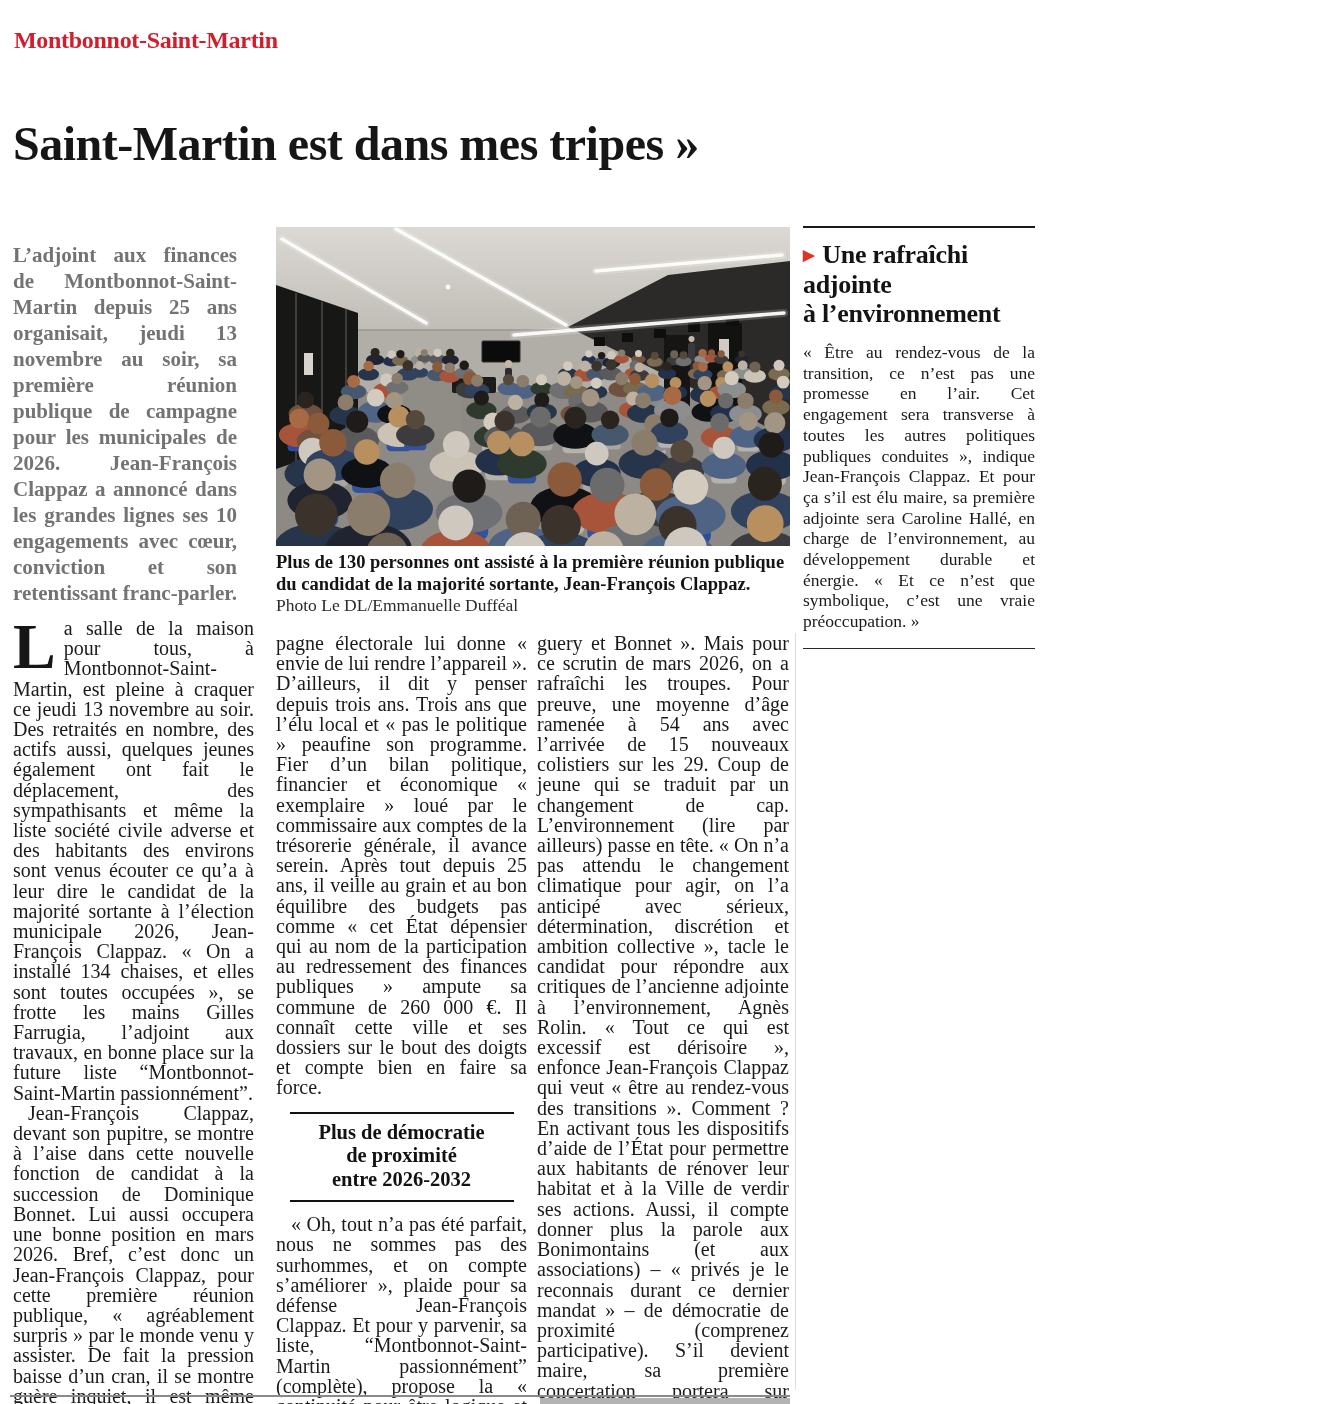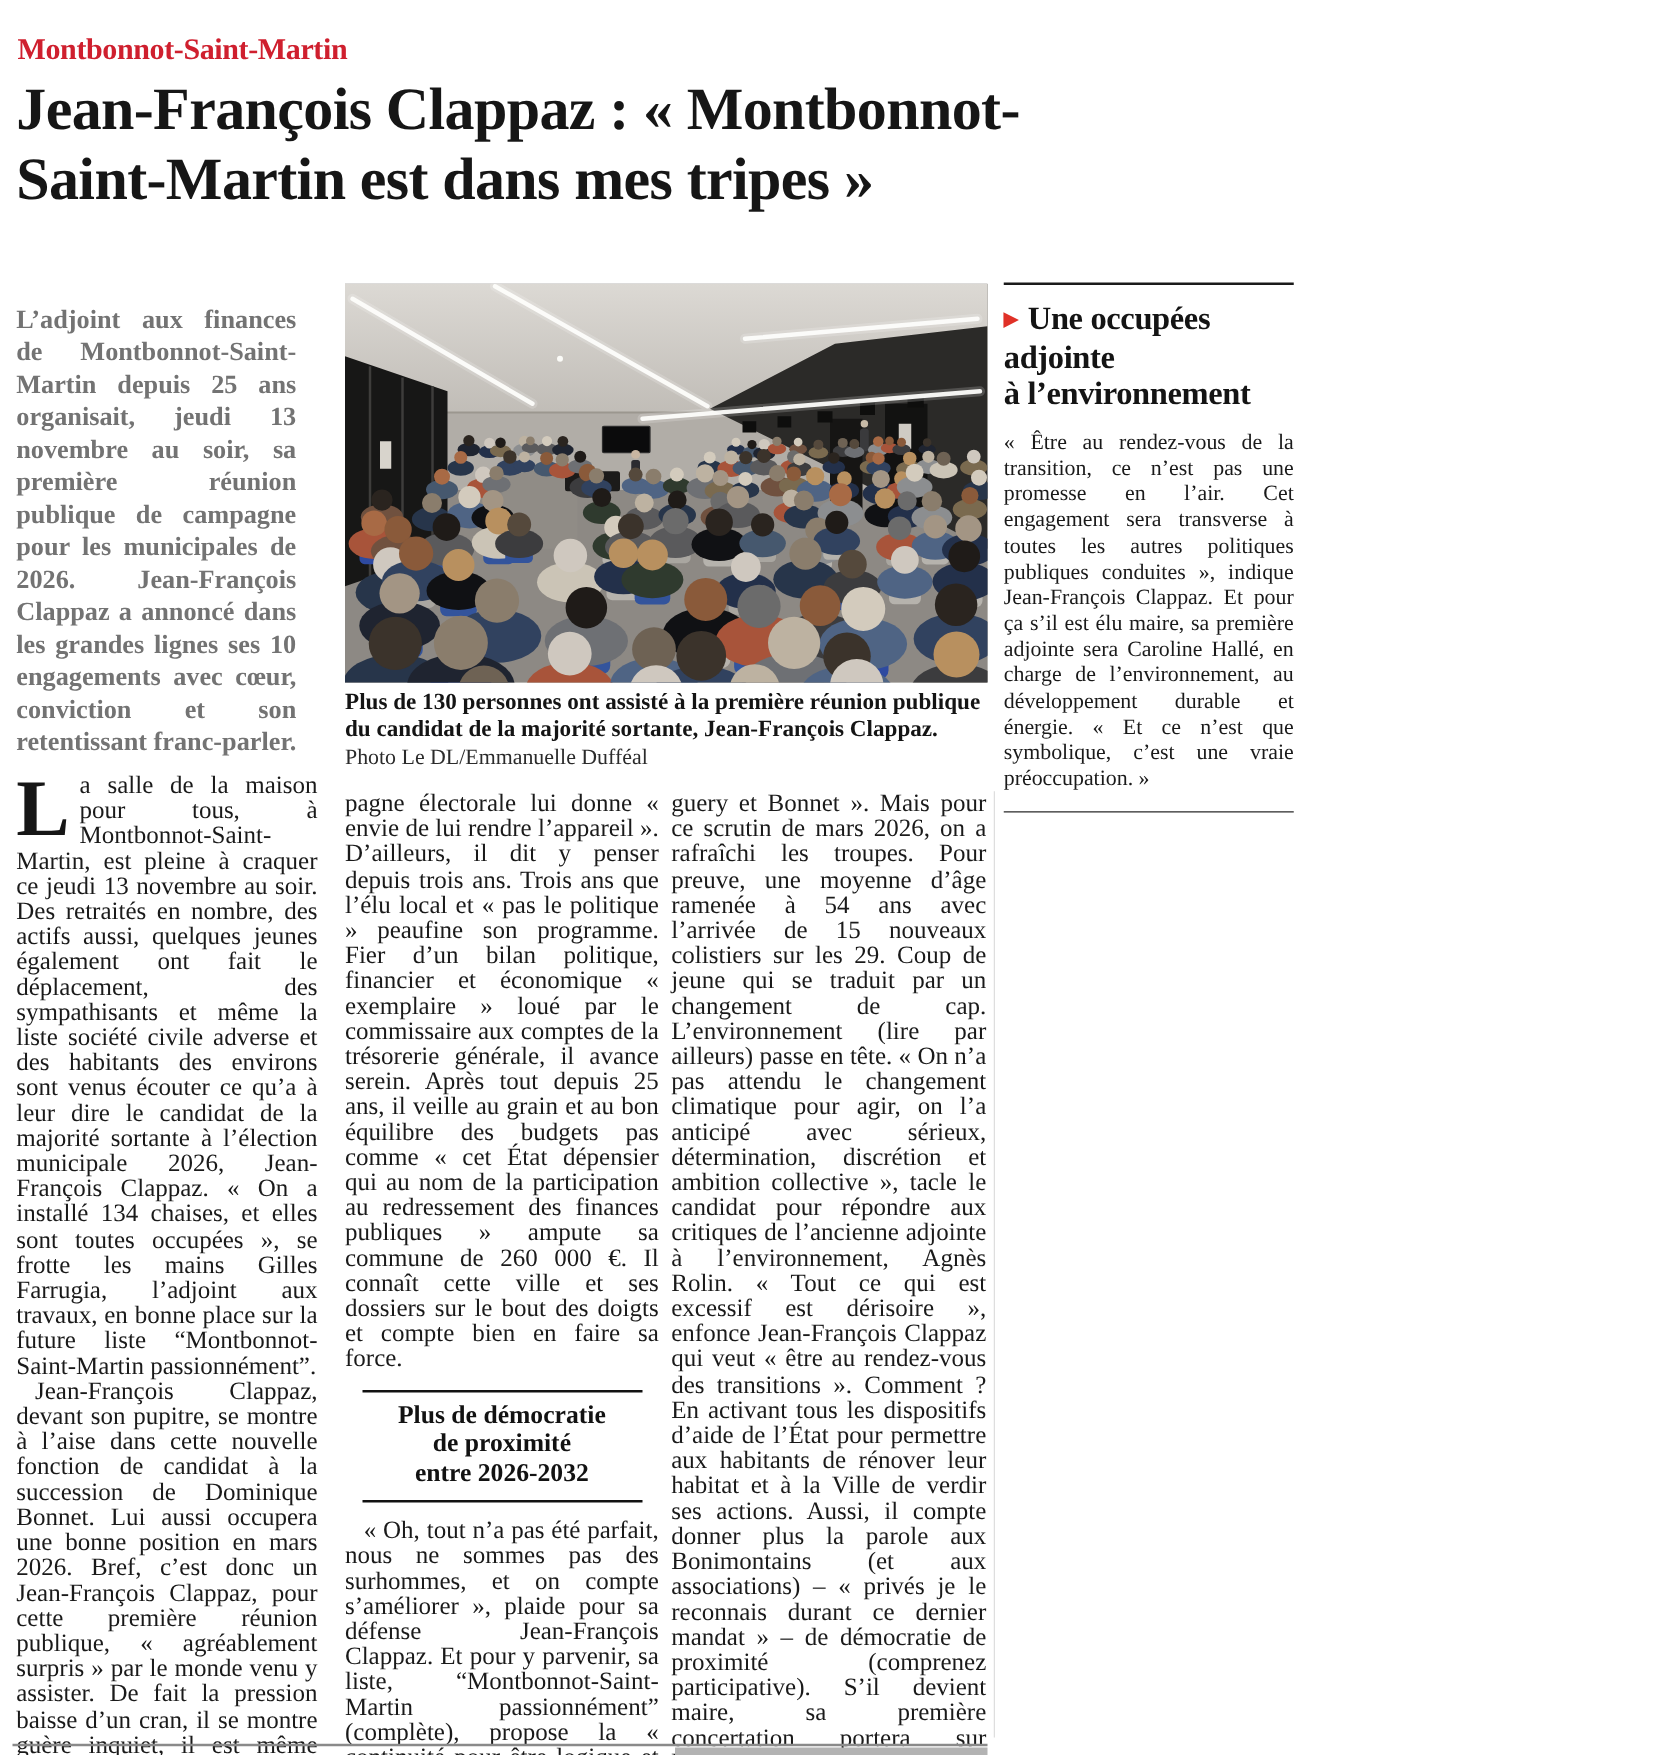--- a/index.html
+++ b/index.html
@@ -84,21 +84,21 @@
   .vsep { left:795px; top:633px; width:1px; height:757px; background:#dedede; }
 
   .bottomrule { left:10px; top:1395px; width:780px; height:2px; background:#8a8a8a; }
   .nextphoto  { left:540px; top:1398px; width:250px; height:6px; background:#b3b3b3; }
 </style>
 </head>
 <body>
 
 <div class="abs kicker">Montbonnot-Saint-Martin</div>
 <h1 class="abs headline">
-  <span>Jean-François Clappaz : « Montbonnot-</span><br>
+  <br>
   <span>Saint-Martin est dans mes tripes »</span>
 </h1>
 
 <div class="abs leftcol">
   <p class="lead">L’adjoint aux finances de Montbonnot-Saint-Martin depuis 25 ans organisait, jeudi 13 novembre au soir, sa première réunion publique de campagne pour les municipales de 2026. Jean-François Clappaz a annoncé dans les grandes lignes ses 10 engagements avec cœur, conviction et son retentissant franc-parler.</p>
   <p class="bodytxt dropcap">La salle de la maison pour tous, à Montbonnot-Saint-Martin, est pleine à craquer ce jeudi 13 novembre au soir. Des retraités en nombre, des actifs aussi, quelques jeunes également ont fait le déplacement, des sympathisants et même la liste société civile adverse et des habitants des environs sont venus écouter ce qu’a à leur dire le candidat de la majorité sortante à l’élection municipale 2026, Jean-François Clappaz. « On a installé 134 chaises, et elles sont toutes occupées », se frotte les mains Gilles Farrugia, l’adjoint aux travaux, en bonne place sur la future liste “Montbonnot-Saint-Martin passionnément”.</p>
   <p class="bodytxt indent">Jean-François Clappaz, devant son pupitre, se montre à l’aise dans cette nouvelle fonction de candidat à la succession de Dominique Bonnet. Lui aussi occupera une bonne position en mars 2026. Bref, c’est donc un Jean-François Clappaz, pour cette première réunion publique, « agréablement surpris » par le monde venu y assister. De fait la pression baisse d’un cran, il se montre guère inquiet, il est même bavard l’enfant de Montbonnot du quartier des Moulins. Voilà qu’il offre quelques confidences personnelles. « Montbonnot-Saint-Martin est dans mes tripes ». Et cette cam-</p>
 </div>
 
 <div class="abs photo">
@@ -463,21 +463,21 @@
   <div class="byline">
     <span class="bullet">●</span><span>Emmanuelle Dufféal</span>
   </div>
 </div>
 
 <div class="abs vsep"></div>
 
 <div class="abs sidebar">
   <div class="toprule"></div>
   <div class="sb-title">
-    <div class="t-line"><span class="sb-arrow">▶</span><span>Une occupées</span></div>
+    <div class="t-line"><span class="sb-arrow">▶</span><span>Une rafraîchi</span></div>
     <div class="t-line">adjointe</div>
     <div class="t-line">à l’environnement</div>
   </div>
   <p class="sb-body">« Être au rendez-vous de la transition, ce n’est pas une promesse en l’air. Cet engagement sera transverse à toutes les autres politiques publiques conduites », indique Jean-François Clappaz. Et pour ça s’il est élu maire, sa première adjointe sera Caroline Hallé, en charge de l’environnement, au développement durable et énergie. « Et ce n’est que symbolique, c’est une vraie préoccupation. »</p>
   <div class="botrule"></div>
 </div>
 
 <div class="abs bottomrule"></div>
 <div class="abs nextphoto"></div>
 

